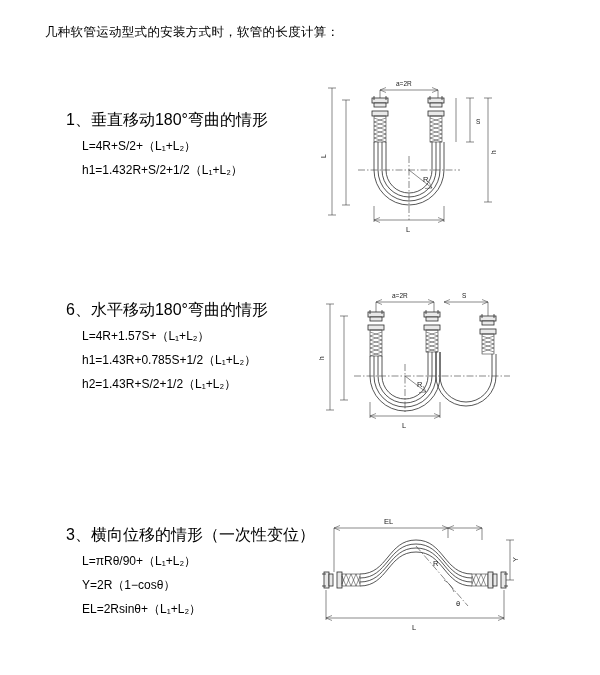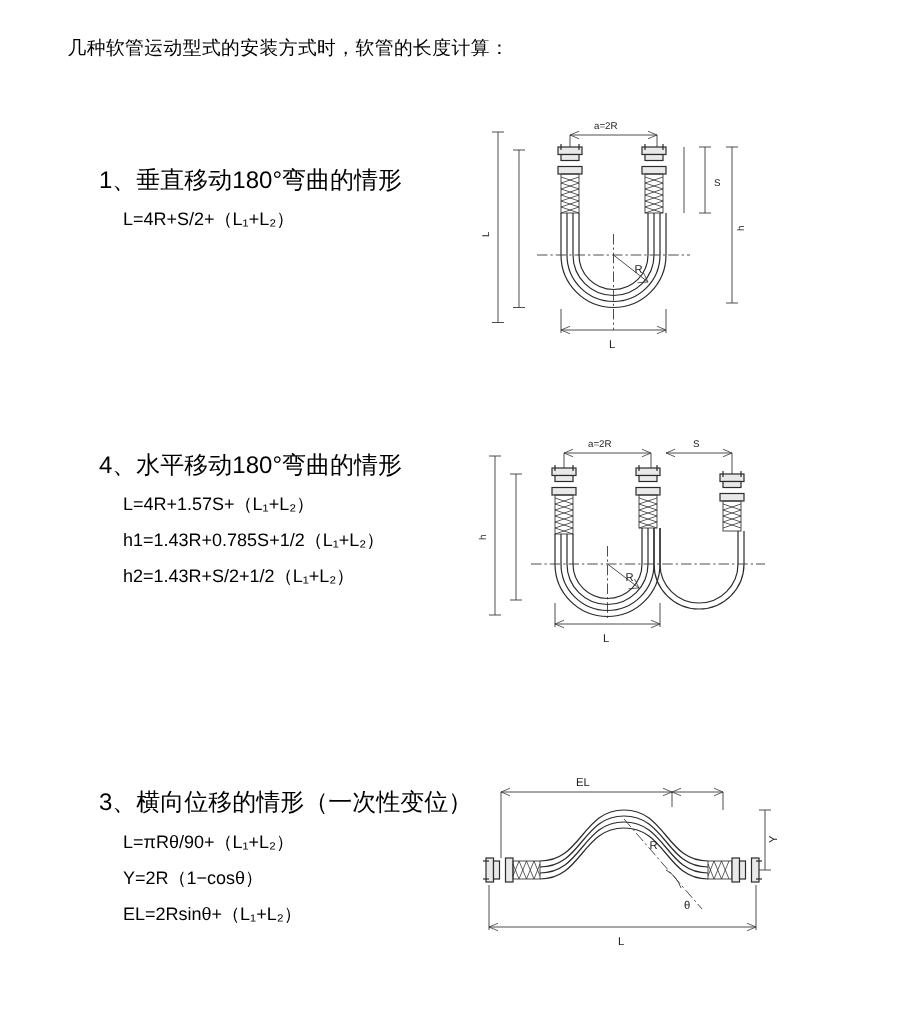--- a/index.html
+++ b/index.html
@@ -75,20 +75,21 @@
 <body>
 
 <div class="page">
 
   <div class="heading">几种软管运动型式的安装方式时，软管的长度计算：</div>
 
   <div class="section sec1">
     <div class="sec-title">1、垂直移动180°弯曲的情形</div>
     <div class="formulas">
       <div>L=4R+S/2+（L₁+L₂）</div>
+      <div>h1=1.432R+S/2+1/2（L₁+L₂）</div>
     </div>
 
     <div class="figure fig1">
       <svg width="220" height="220" viewBox="0 0 220 220">
 
         <line class="thin" x1="22" y1="18" x2="22" y2="145"></line>
         <line class="thin" x1="18" y1="18" x2="26" y2="18"></line>
         <line class="thin" x1="18" y1="145" x2="26" y2="145"></line>
         <text class="txt" x="16" y="88" transform="rotate(-90 16 88)">L</text>
 
@@ -149,21 +150,21 @@
 
         <line class="thin" x1="178" y1="28" x2="178" y2="132"></line>
         <line class="thin" x1="174" y1="28" x2="182" y2="28"></line>
         <line class="thin" x1="174" y1="132" x2="182" y2="132"></line>
         <text class="txt" x="186" y="84" transform="rotate(-90 186 84)">h</text>
       </svg>
     </div>
   </div>
 
   <div class="section sec2">
-    <div class="sec-title">4、水平移动180°弯曲的情形</div>
+    <div class="sec-title">6、水平移动180°弯曲的情形</div>
     <div class="formulas">
       <div>L=4R+1.57S+（L₁+L₂）</div>
       <div>h1=1.43R+0.785S+1/2（L₁+L₂）</div>
       <div>h2=1.43R+S/2+1/2（L₁+L₂）</div>
     </div>
 
     <div class="figure fig2">
       <svg width="220" height="200" viewBox="0 0 220 200">
 
         <line class="thin" x1="20" y1="24" x2="20" y2="130"></line>

